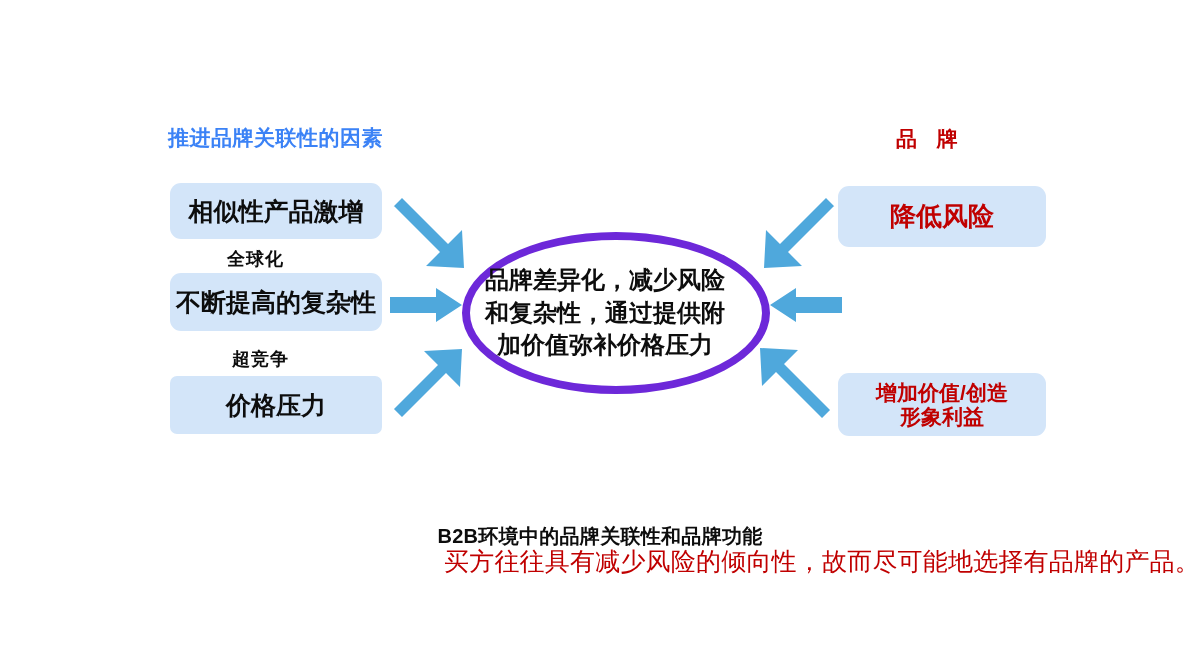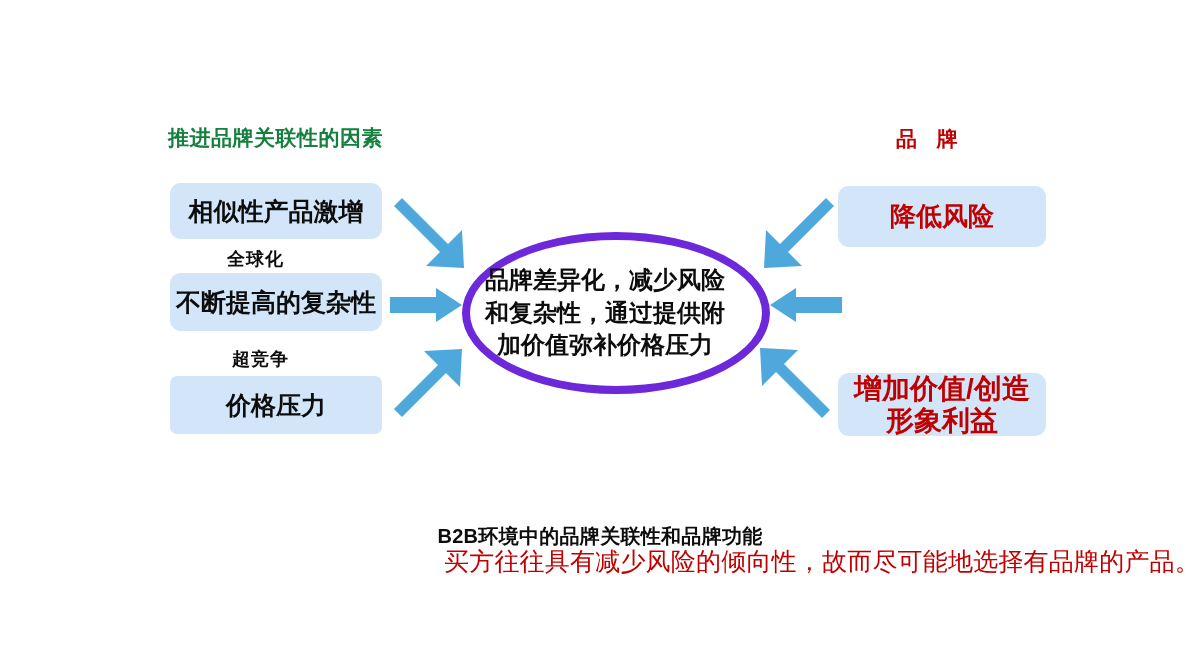--- a/index.html
+++ b/index.html
@@ -22,21 +22,21 @@
   .col-heading {
     position: absolute;
     font-weight: bold;
     white-space: nowrap;
     line-height: 1;
   }
   #heading-left {
     left: 168px;
     top: 127px;
     font-size: 21px;
-    color: #15803d;
+    color: #3b82f6;
     letter-spacing: 0.5px;
   }
   #heading-right {
     left: 896px;
     top: 128px;
     font-size: 21px;
     color: #c00000;
     letter-spacing: 7px;
   }
 
@@ -55,21 +55,21 @@
   }
   .pill.left   { color: #0d0d0d; text-align: right; }
   .pill.right  { color: #c00000; }
 
   #box-l1 { left: 170px; top: 183px; width: 212px; height: 56px; font-size: 25px; }
   #box-l2 { left: 170px; top: 273px; width: 212px; height: 58px; font-size: 25px; }
   #box-l3 { left: 170px; top: 376px; width: 212px; height: 58px; font-size: 25px; border-radius: 7px; }
 
   #box-r1 { left: 838px; top: 186px; width: 208px; height: 61px; font-size: 26px; }
   #box-r2 { left: 838px; top: 280px; width: 208px; height: 55px; font-size: 26px; }
-  #box-r3 { left: 838px; top: 373px; width: 208px; height: 63px; font-size: 28px; }
+  #box-r3 { left: 838px; top: 373px; width: 208px; height: 63px; font-size: 21px; }
 
   
   .mini-label {
     position: absolute;
     font-weight: bold;
     font-size: 18px;
     color: #0d0d0d;
     white-space: nowrap;
     line-height: 1;
     z-index: 5;

